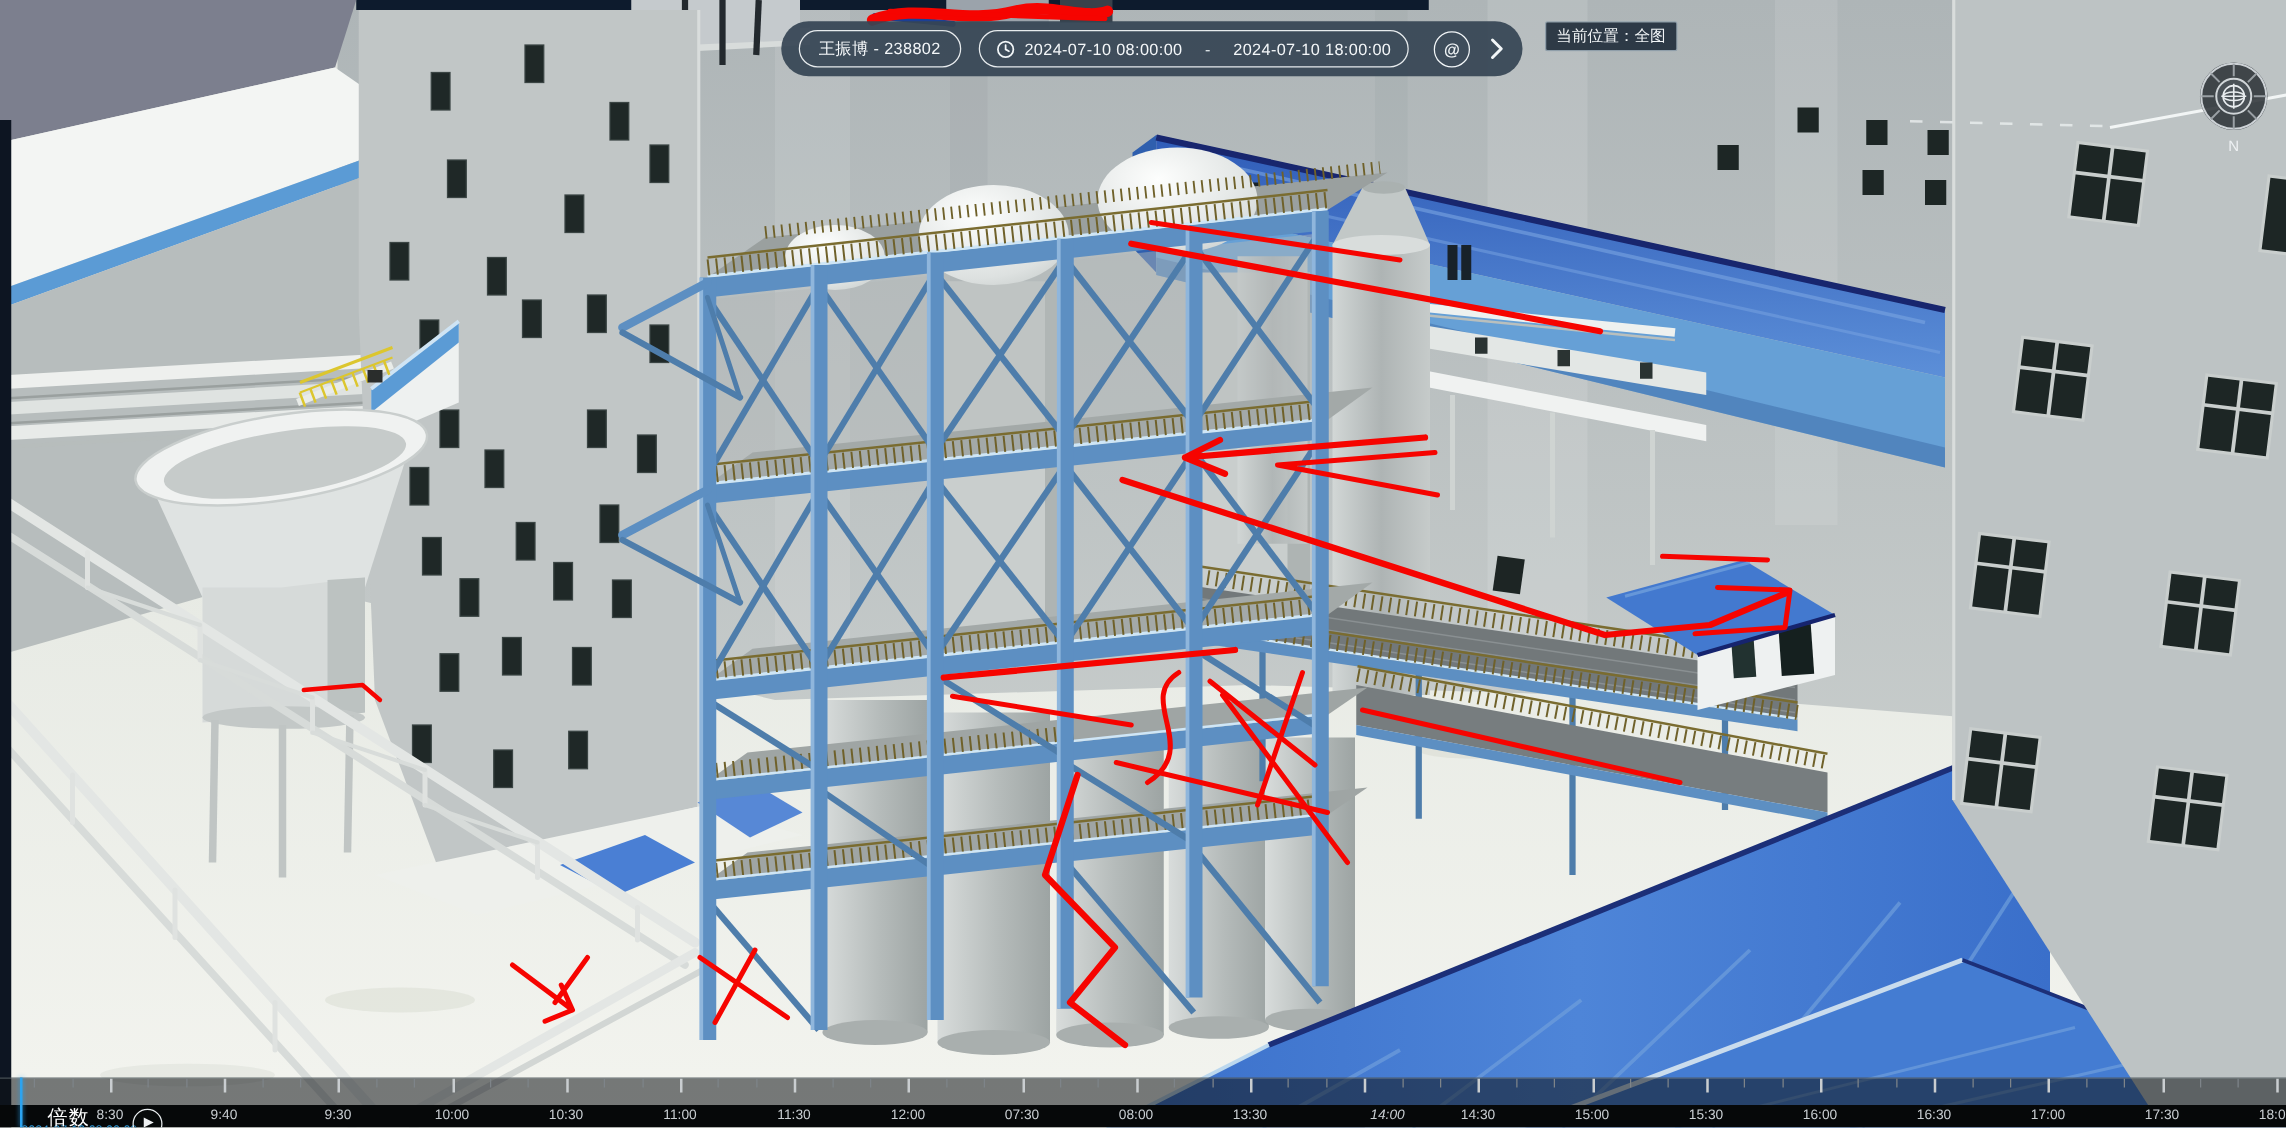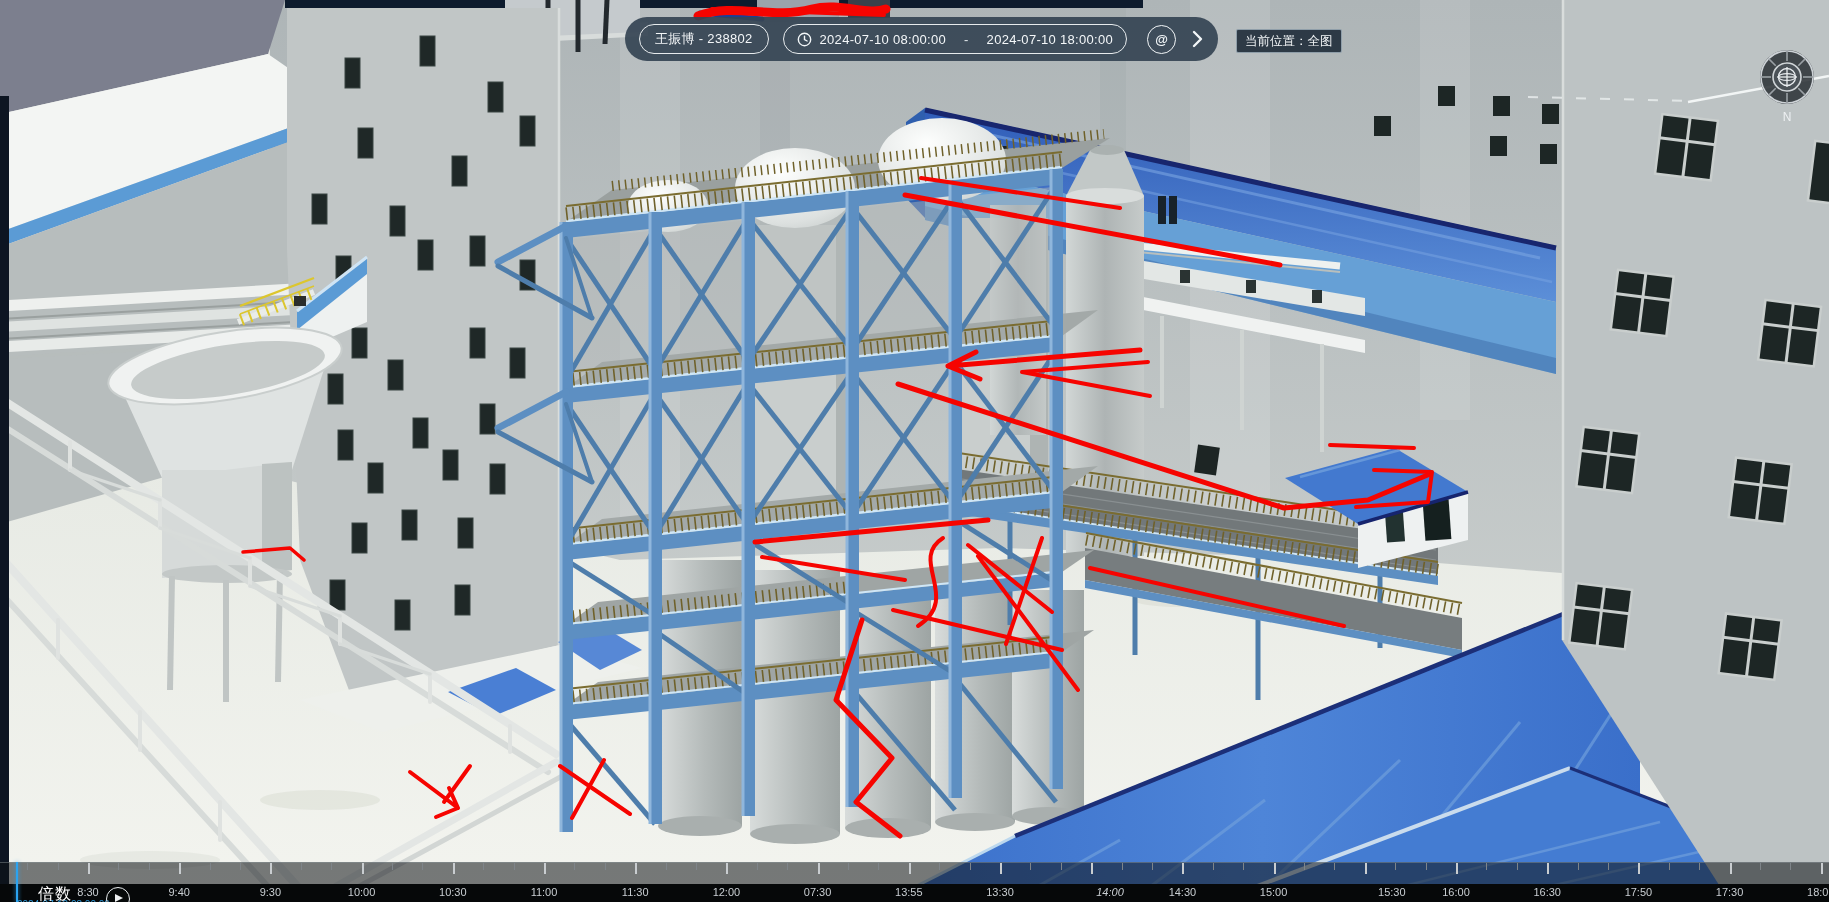--- a/index.html
+++ b/index.html
@@ -16,21 +16,21 @@
     display:flex;align-items:center;padding:0 15px;font-size:13px;letter-spacing:.3px;
     color:#f4f7f9;white-space:nowrap;gap:8px;}
   .pill-time{padding:0 13px;}
   .clock-svg{width:15px;height:15px;flex:0 0 auto;}
   .tsep{padding:0 10px;color:#dfe6ea;}
   .locate-btn{width:27px;height:27px;border:1.6px solid #f2f6f8;border-radius:50%;
     display:flex;align-items:center;justify-content:center;font-size:13px;font-weight:bold;
     color:#f2f6f8;cursor:pointer;flex:0 0 auto;margin-left:6px;}
   .next-btn{width:22px;height:26px;display:flex;align-items:center;justify-content:center;cursor:pointer;}
 
-  .loc-badge{position:absolute;left:1236px;top:29px;height:22px;line-height:22px;
+  .loc-badge{position:absolute;left:1236px;top:17px;height:22px;line-height:22px;
     background:rgba(38,51,63,.95);border:1px solid rgba(160,175,186,.85);border-radius:2px;
     color:#f2f5f7;font-size:12.5px;padding:0 8px;white-space:nowrap;}
 
   
   .compass{position:absolute;left:1753px;top:43px;width:68px;height:86px;}
 
   
   .timeline{position:absolute;left:0;right:0;bottom:0;height:40px;}
   .tick-band{position:absolute;left:0;right:0;top:0;height:22px;
     background:rgba(14,18,22,.55);border-top:1px solid rgba(140,150,156,.45);}
@@ -631,29 +631,29 @@
   <div class="label-band">
       <div class="tlabel" style="left: 88px;">8:30</div>
       <div class="tlabel" style="left: 179.2px;">9:40</div>
       <div class="tlabel" style="left: 270.4px;">9:30</div>
       <div class="tlabel" style="left: 361.6px;">10:00</div>
       <div class="tlabel" style="left: 452.8px;">10:30</div>
       <div class="tlabel" style="left: 544px;">11:00</div>
       <div class="tlabel" style="left: 635.2px;">11:30</div>
       <div class="tlabel" style="left: 726.4px;">12:00</div>
       <div class="tlabel" style="left: 817.6px;">07:30</div>
-      <div class="tlabel" style="left: 908.8px;">13:55</div>
+      <div class="tlabel" style="left: 908.8px;">08:00</div>
       <div class="tlabel" style="left: 1000px;">13:30</div>
       <div class="tlabel" style="left: 1110px; font-style: italic;">14:00</div>
       <div class="tlabel" style="left: 1182.4px;">14:30</div>
       <div class="tlabel" style="left: 1273.6px;">15:00</div>
-      <div class="tlabel" style="left: 1364.8px; margin-left: 27px;">15:30</div>
+      <div class="tlabel" style="left: 1364.8px;">15:30</div>
       <div class="tlabel" style="left: 1456px;">16:00</div>
       <div class="tlabel" style="left: 1547.2px;">16:30</div>
-      <div class="tlabel" style="left: 1638.4px;">17:50</div>
+      <div class="tlabel" style="left: 1638.4px;">17:00</div>
       <div class="tlabel" style="left: 1729.6px;">17:30</div>
       <div class="tlabel" style="left: 1820.8px;">18:00</div>
     </div>
   <div class="playhead"></div>
   <div class="cur-time">2024-07-10 08:00:00</div>
   <div class="speed-label">倍数</div>
   <div class="play-btn"></div>
 </div>
 
 </body></html>

